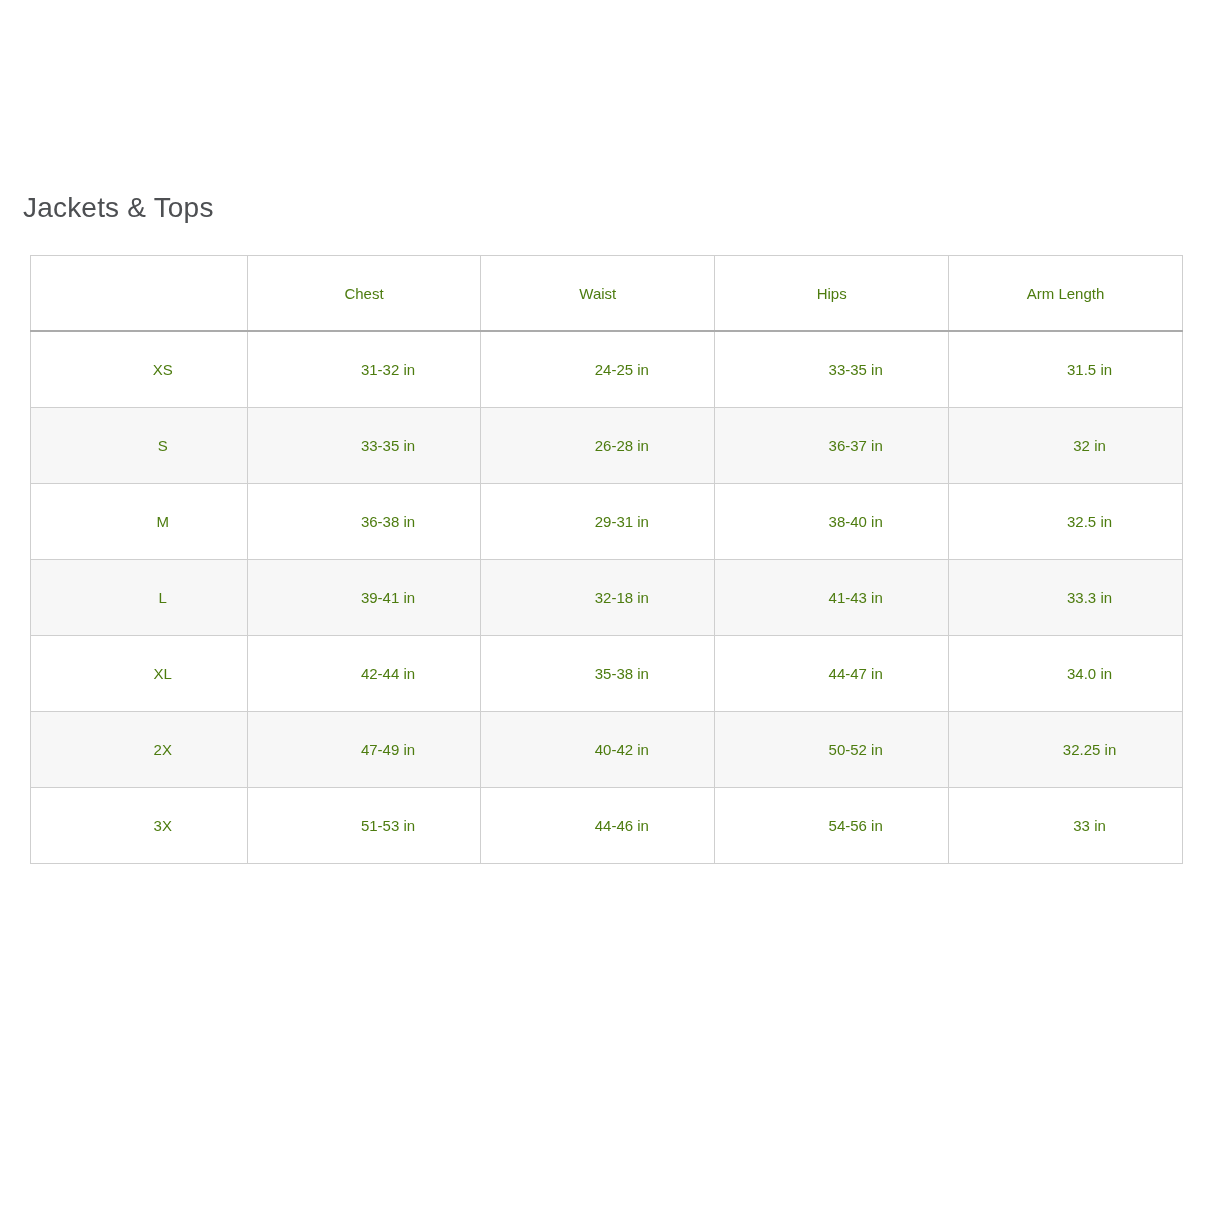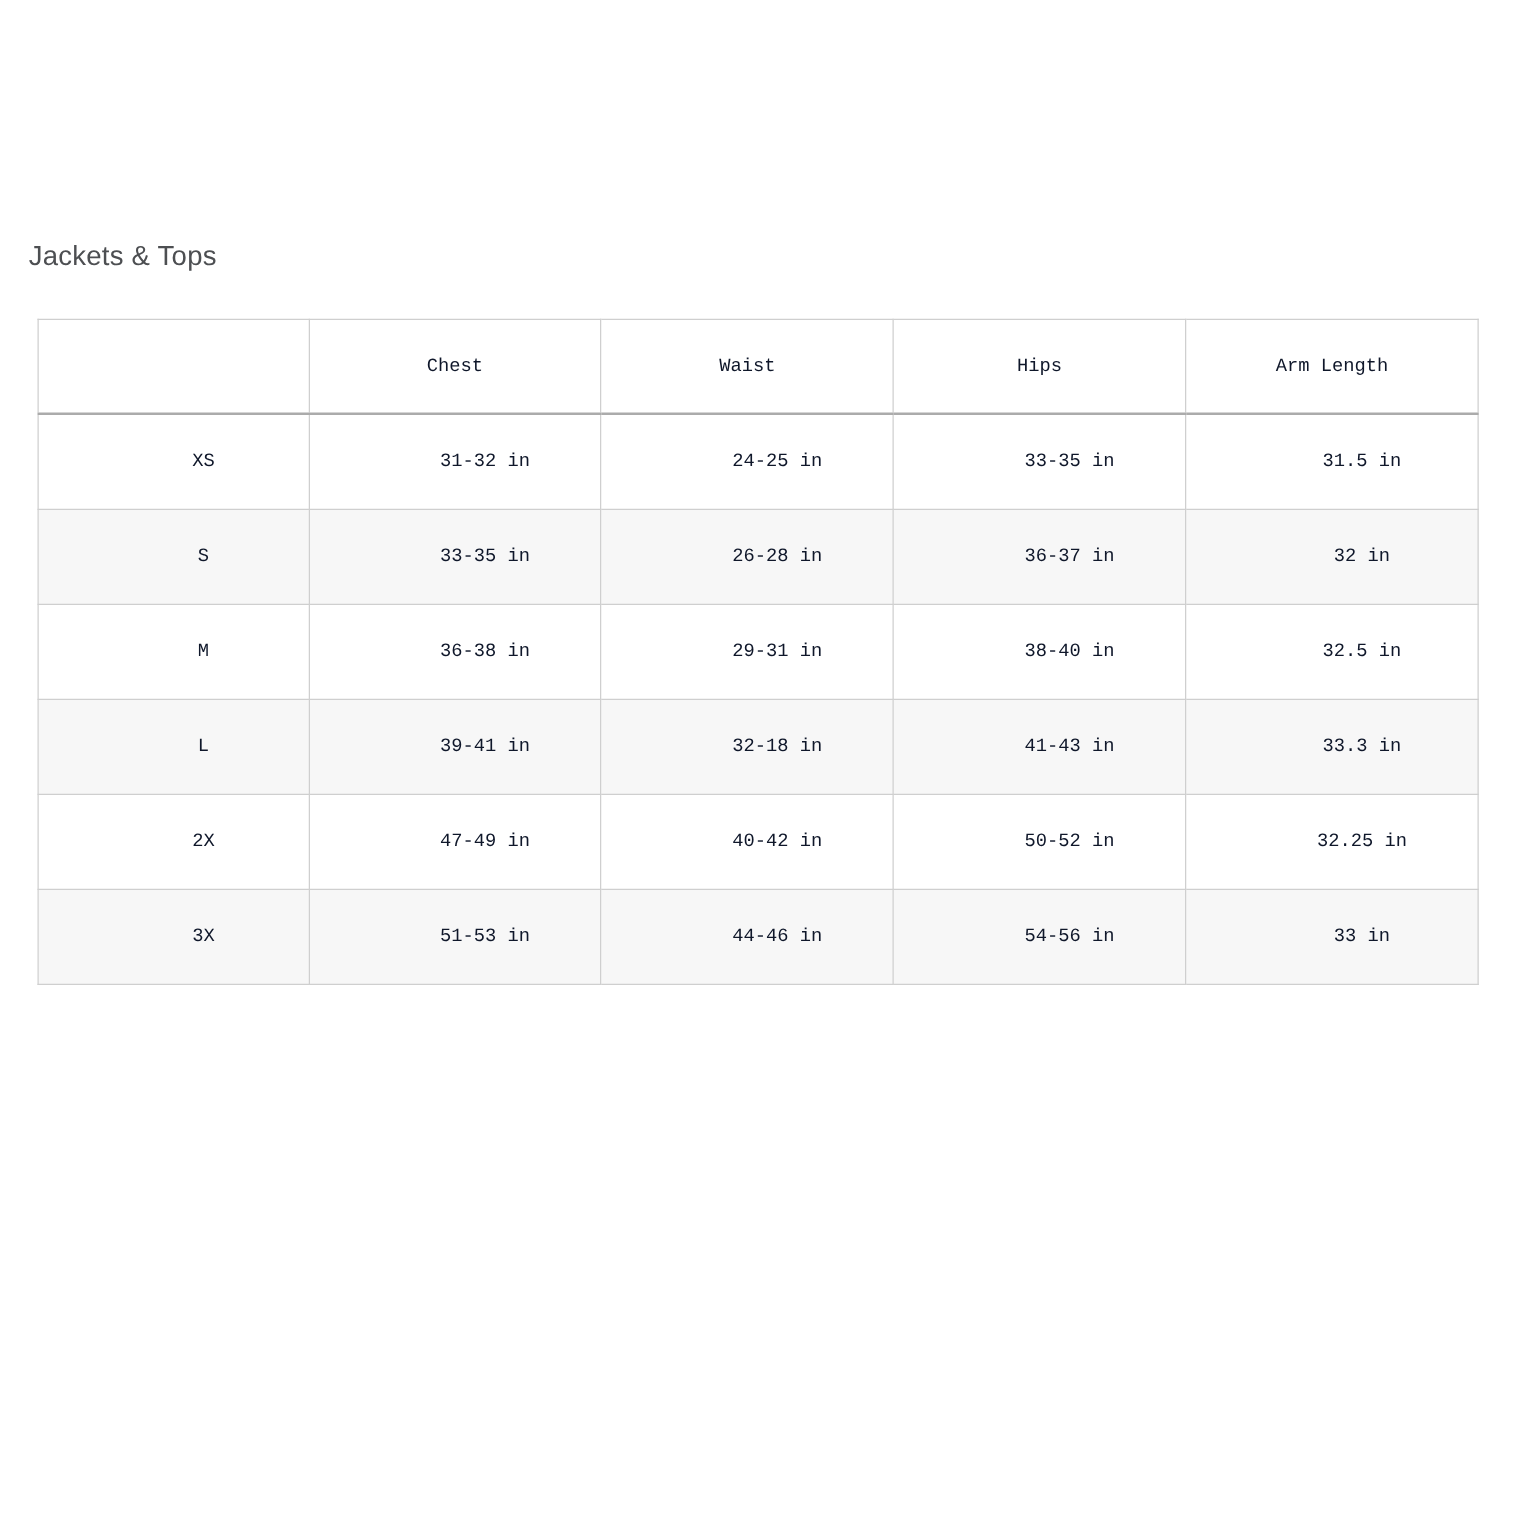--- a/index.html
+++ b/index.html
@@ -12,35 +12,34 @@
     position: relative;
     width: 1214px;
     height: 1214px;
     background: #ffffff;
     overflow: hidden;
   }
   .page-title {
     position: absolute;
     left: 23px;
     top: 192px;
-    font-size: 22px;
+    font-size: 28px;
     font-weight: 400;
     color: #4d4f52;
     letter-spacing: 0.2px;
   }
   table.size-chart {
     position: absolute;
     left: 30px;
     top: 255px;
     width: 1153px;
     border-collapse: collapse;
     table-layout: fixed;
     font-size: 15px;
-    color: #0f172a;
-    font-family: Liberation Mono, monospace;
+    color: #4d7c0f;
   }
   table.size-chart th,
   table.size-chart td {
     border: 1px solid #cfcfcf;
     text-align: center;
     vertical-align: middle;
     font-weight: 400;
     padding: 0;
   }
   table.size-chart thead th {
@@ -108,20 +107,27 @@
         <td>32.5 in</td>
       </tr>
       <tr>
         <td>L</td>
         <td>39-41 in</td>
         <td>32-18 in</td>
         <td>41-43 in</td>
         <td>33.3 in</td>
       </tr>
       <tr>
+        <td>XL</td>
+        <td>42-44 in</td>
+        <td>35-38 in</td>
+        <td>44-47 in</td>
+        <td>34.0 in</td>
+      </tr>
+      <tr>
         <td>2X</td>
         <td>47-49 in</td>
         <td>40-42 in</td>
         <td>50-52 in</td>
         <td>32.25 in</td>
       </tr>
       <tr>
         <td>3X</td>
         <td>51-53 in</td>
         <td>44-46 in</td>

